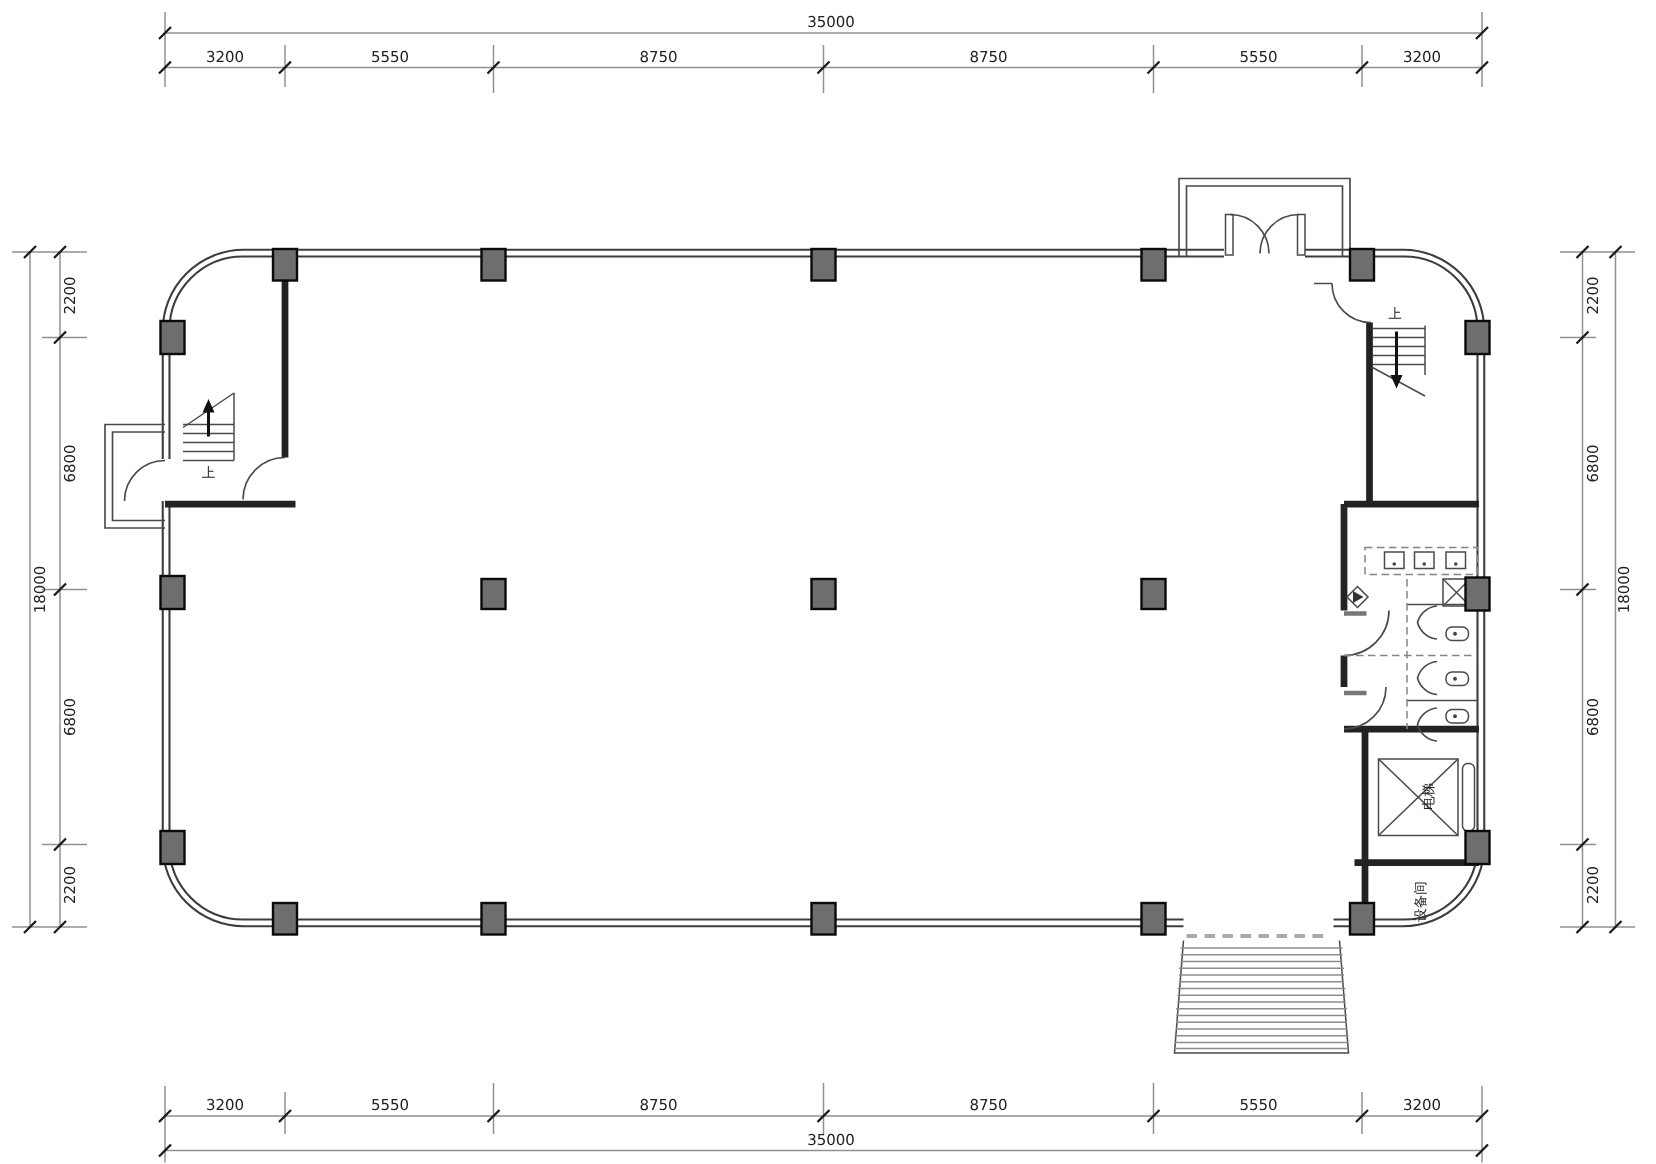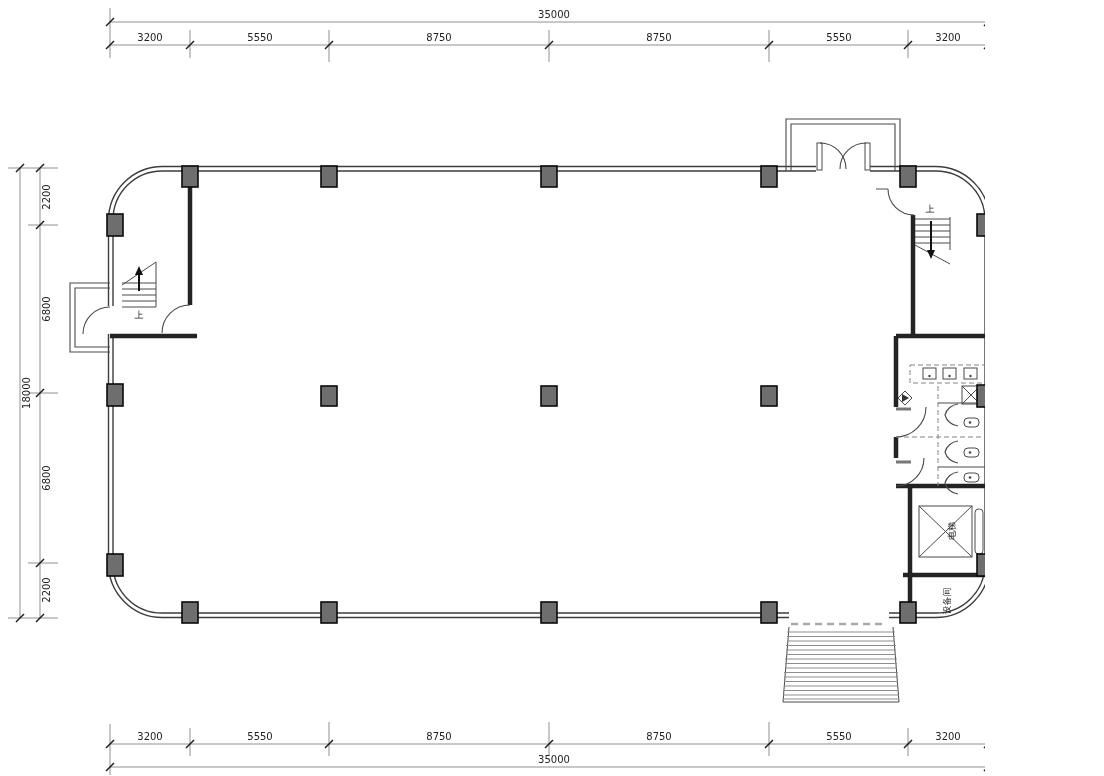--- a/index.html
+++ b/index.html
@@ -1,16 +1,16 @@
 <!DOCTYPE html>
 <html><head>
 <meta charset="utf-8">
 <style>
   html,body{margin:0;padding:0;background:#ffffff;}
-  .sheet{position:relative;width:985px;height:776px;background:#ffffff;overflow:hidden;
+  .sheet{position:relative;width:1104px;height:776px;background:#ffffff;overflow:hidden;
          font-family:"DejaVu Sans",sans-serif;}
   svg{position:absolute;left:0;top:0;}
   
   .wallline{fill:none;stroke:#3d3d3d;stroke-width:1.4;}
   .thick{fill:none;stroke:#232323;stroke-width:4.5;}
   .thin{fill:none;stroke:#4a4a4a;stroke-width:1.1;}
   .fix{fill:none;stroke:#4a4a4a;stroke-width:1;}
   .stair{fill:none;stroke:#8d8d8d;stroke-width:1;}
   .col{fill:#6e6e6e;stroke:#0a0a0a;stroke-width:1.6;}
   .dim{fill:none;stroke:#909090;stroke-width:1;}

